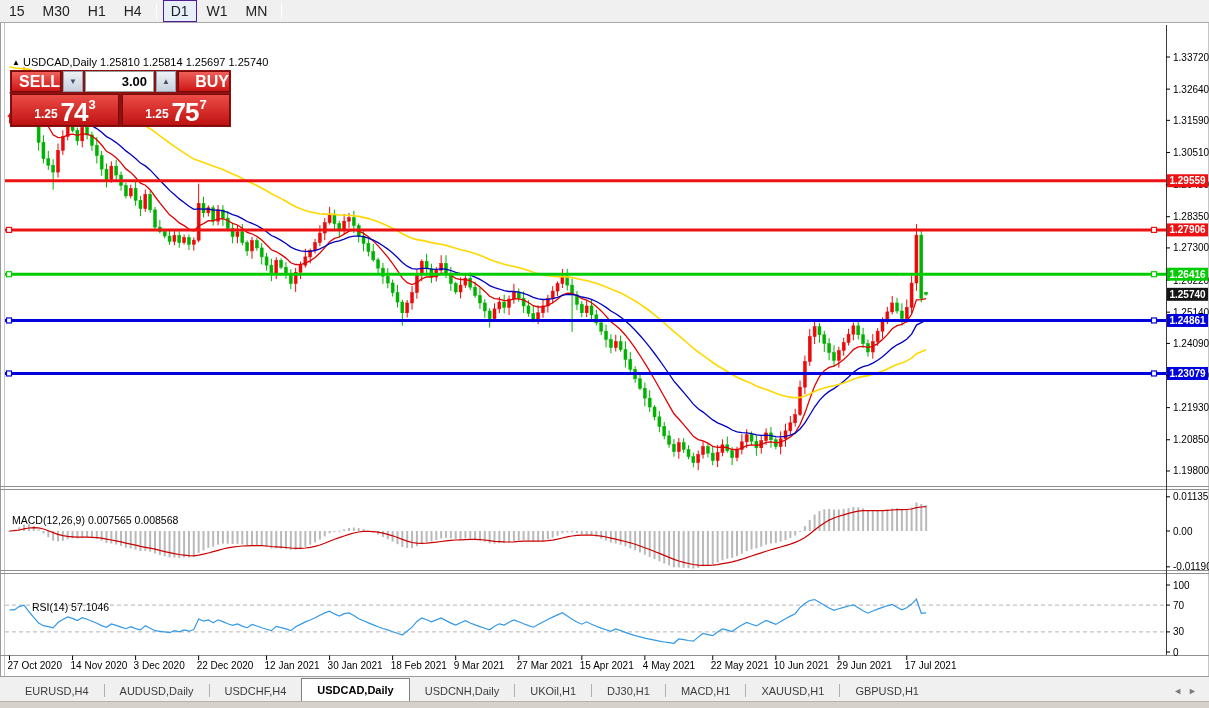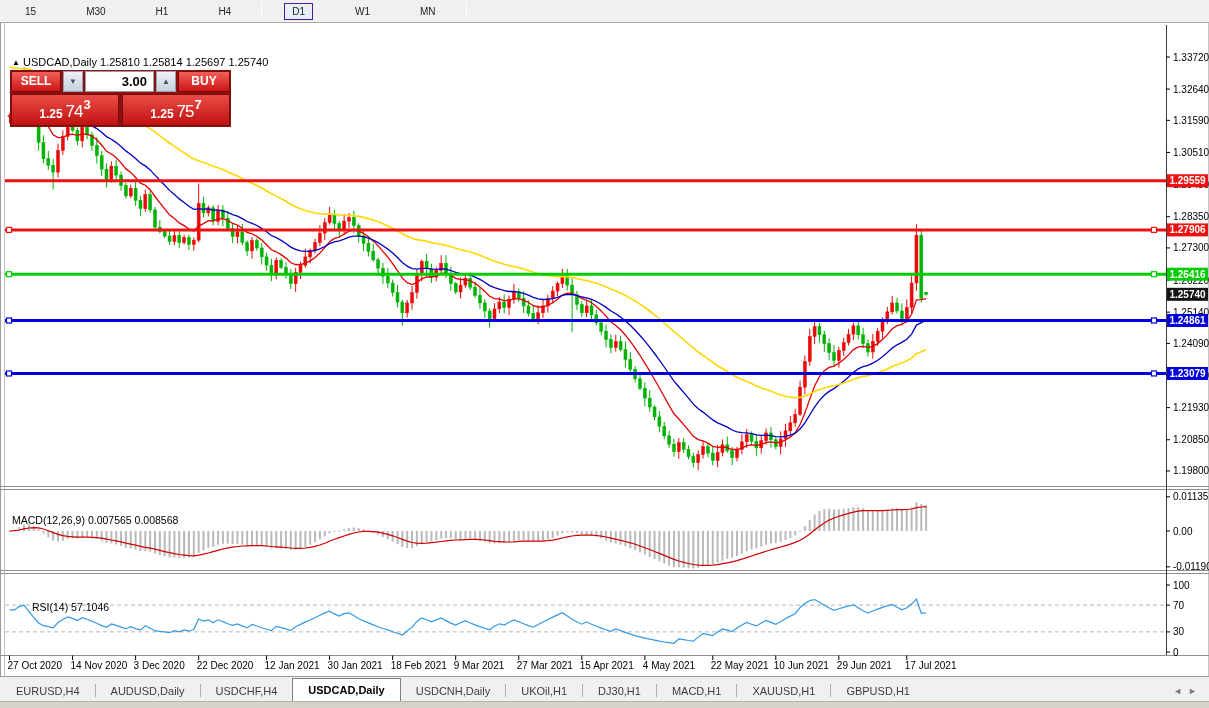--- a/index.html
+++ b/index.html
@@ -1,52 +1,52 @@
 <!DOCTYPE html>
 <html><head>
 <meta charset="utf-8">
 <style>
   * { margin:0; padding:0; box-sizing:border-box; }
   html,body { width:1209px; height:708px; overflow:hidden; background:#fff;
     font-family:"Liberation Sans","DejaVu Sans",sans-serif; }
   
   .toolbar { position:absolute; left:0; top:0; width:1209px; height:23px;
     background:#f0f0f0; border-bottom:1px solid #a8a8a8; display:flex; align-items:center; }
-  .tf-btn { padding:2px 7px; margin:0 17px; font-size:10px; color:#222; border:1px solid transparent; }
+  .tf-btn { padding:2px 7px; margin:0 1px; font-size:14px; color:#222; border:1px solid transparent; }
   .tf-btn.active { border:1px solid #4c1d95; background:#e7eff9; }
   .tf-sep { width:1px; height:16px; background:#c2c2c2; border-right:1px solid #fff; margin:0 5px; }
   
   #chart-wrap { position:absolute; left:0; top:23px; width:1209px; height:653px; background:#fff; }
   #chart-svg { position:absolute; left:0; top:0; }
   .overlay { position:absolute; z-index:5; white-space:nowrap; }
   .info-line { left:12px; top:33px; font-size:11px; color:#000; }
   .info-line .mk { font-size:8px; vertical-align:1px; }
   .ind-label { font-size:10.5px; color:#000; }
   #macd-label { left:12px; top:491px; }
   #rsi-label { left:12px; top:578px;margin-left:20px; }
   
   .tp { position:absolute; left:10px; top:47px; width:221px; z-index:6;
     background:#8e1111; padding:1px; }
   .tp-row1 { display:flex; height:21px; gap:2px; margin-bottom:2px; }
   .btn-trade { width:50px; background:linear-gradient(#f0605a,#cd1616); color:#fff;
-    font-size:12px; font-weight:700; line-height:19px; text-align:center; border:1px solid #7a0b0b; }
+    font-size:16px; font-weight:700; line-height:19px; text-align:right; border:1px solid #7a0b0b; }
   .spin { width:20px; background:linear-gradient(#eef1f5,#c7d0dc); border:1px solid #93a0b2;
     color:#41506a; font-size:8px; line-height:19px; text-align:center; }
   .lot { flex:1; background:#fff; border:1px solid #9a9a9a; font-size:13px; font-weight:700;
     line-height:19px; text-align:right; padding-right:6px; color:#000000; }
   .tp-row2 { display:flex; gap:3px; height:32px; }
   .quote { flex:1; background:linear-gradient(#ec4c46,#bf1212); border:1px solid #7a0b0b;
     color:#fff; display:flex; align-items:flex-end; justify-content:center; padding-bottom:0; }
   .q-small { font-size:12px; font-weight:700; margin:0 3px 4px 0; }
-  .q-big { font-size:17px; font-weight:400; line-height:26px; letter-spacing:-1px; }
+  .q-big { font-size:26px; font-weight:700; line-height:26px; letter-spacing:-1px; }
   .q-sup { font-size:13px; font-weight:700; margin:0 0 13px 1px; }
   
   .tabbar { position:absolute; left:0; top:676px; width:1209px; height:25px;
     background:#f0f0f0; border-top:1px solid #9a9a9a; display:flex; align-items:flex-end; }
-  #tab-strip { display:flex; align-items:flex-end; padding-left:1px; height:100%; }
+  #tab-strip { display:flex; align-items:flex-end; padding-left:10px; height:100%; }
   .tab { padding:0 15px; font-size:11px; color:#3c3c3c; line-height:20px; height:20px; }
   .tab.active { background:#fff; border:1px solid #7f7f7f; border-bottom:none; height:23px;
     line-height:22px; font-weight:700; color:#000; }
   .tab-sep { width:1px; height:13px; background:#b0b0b0; margin-bottom:4px; }
   .tab-nav { position:absolute; right:6px; bottom:5px; font-size:9px; color:#7a7a7a; letter-spacing:6px; }
   .bottom-strip { position:absolute; left:0; top:701px; width:1209px; height:7px;
     background:#d6d2cb; border-top:1px solid #b7b3ac; }
 </style>
 </head>
 <body>

